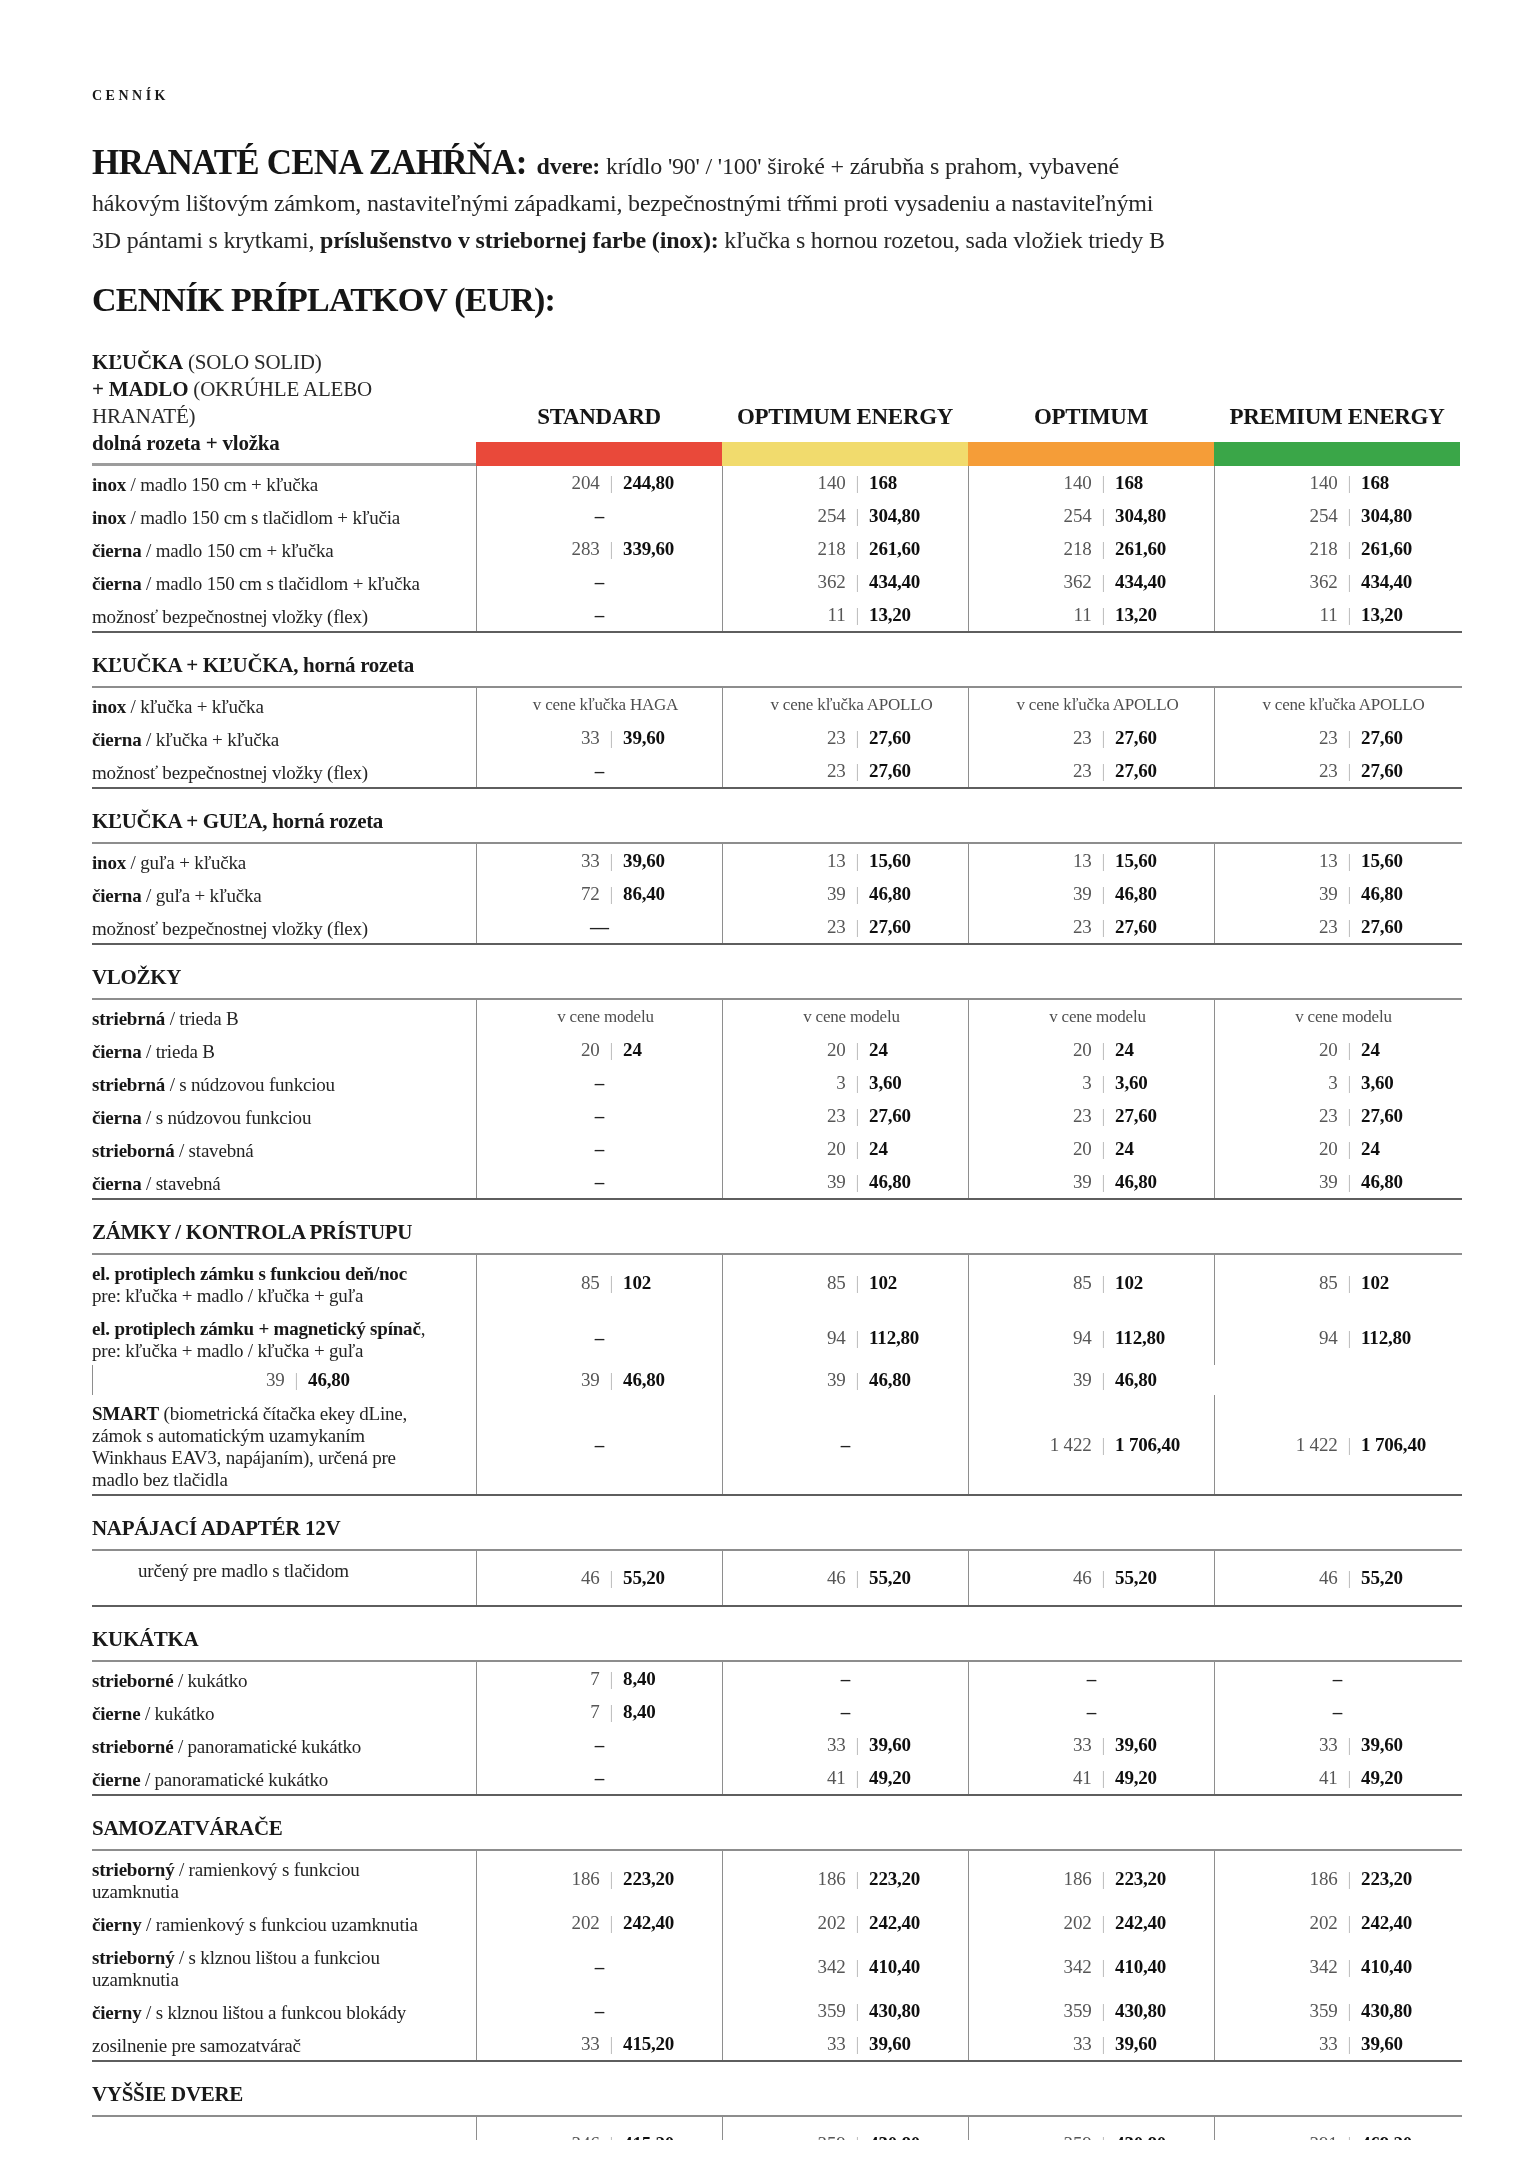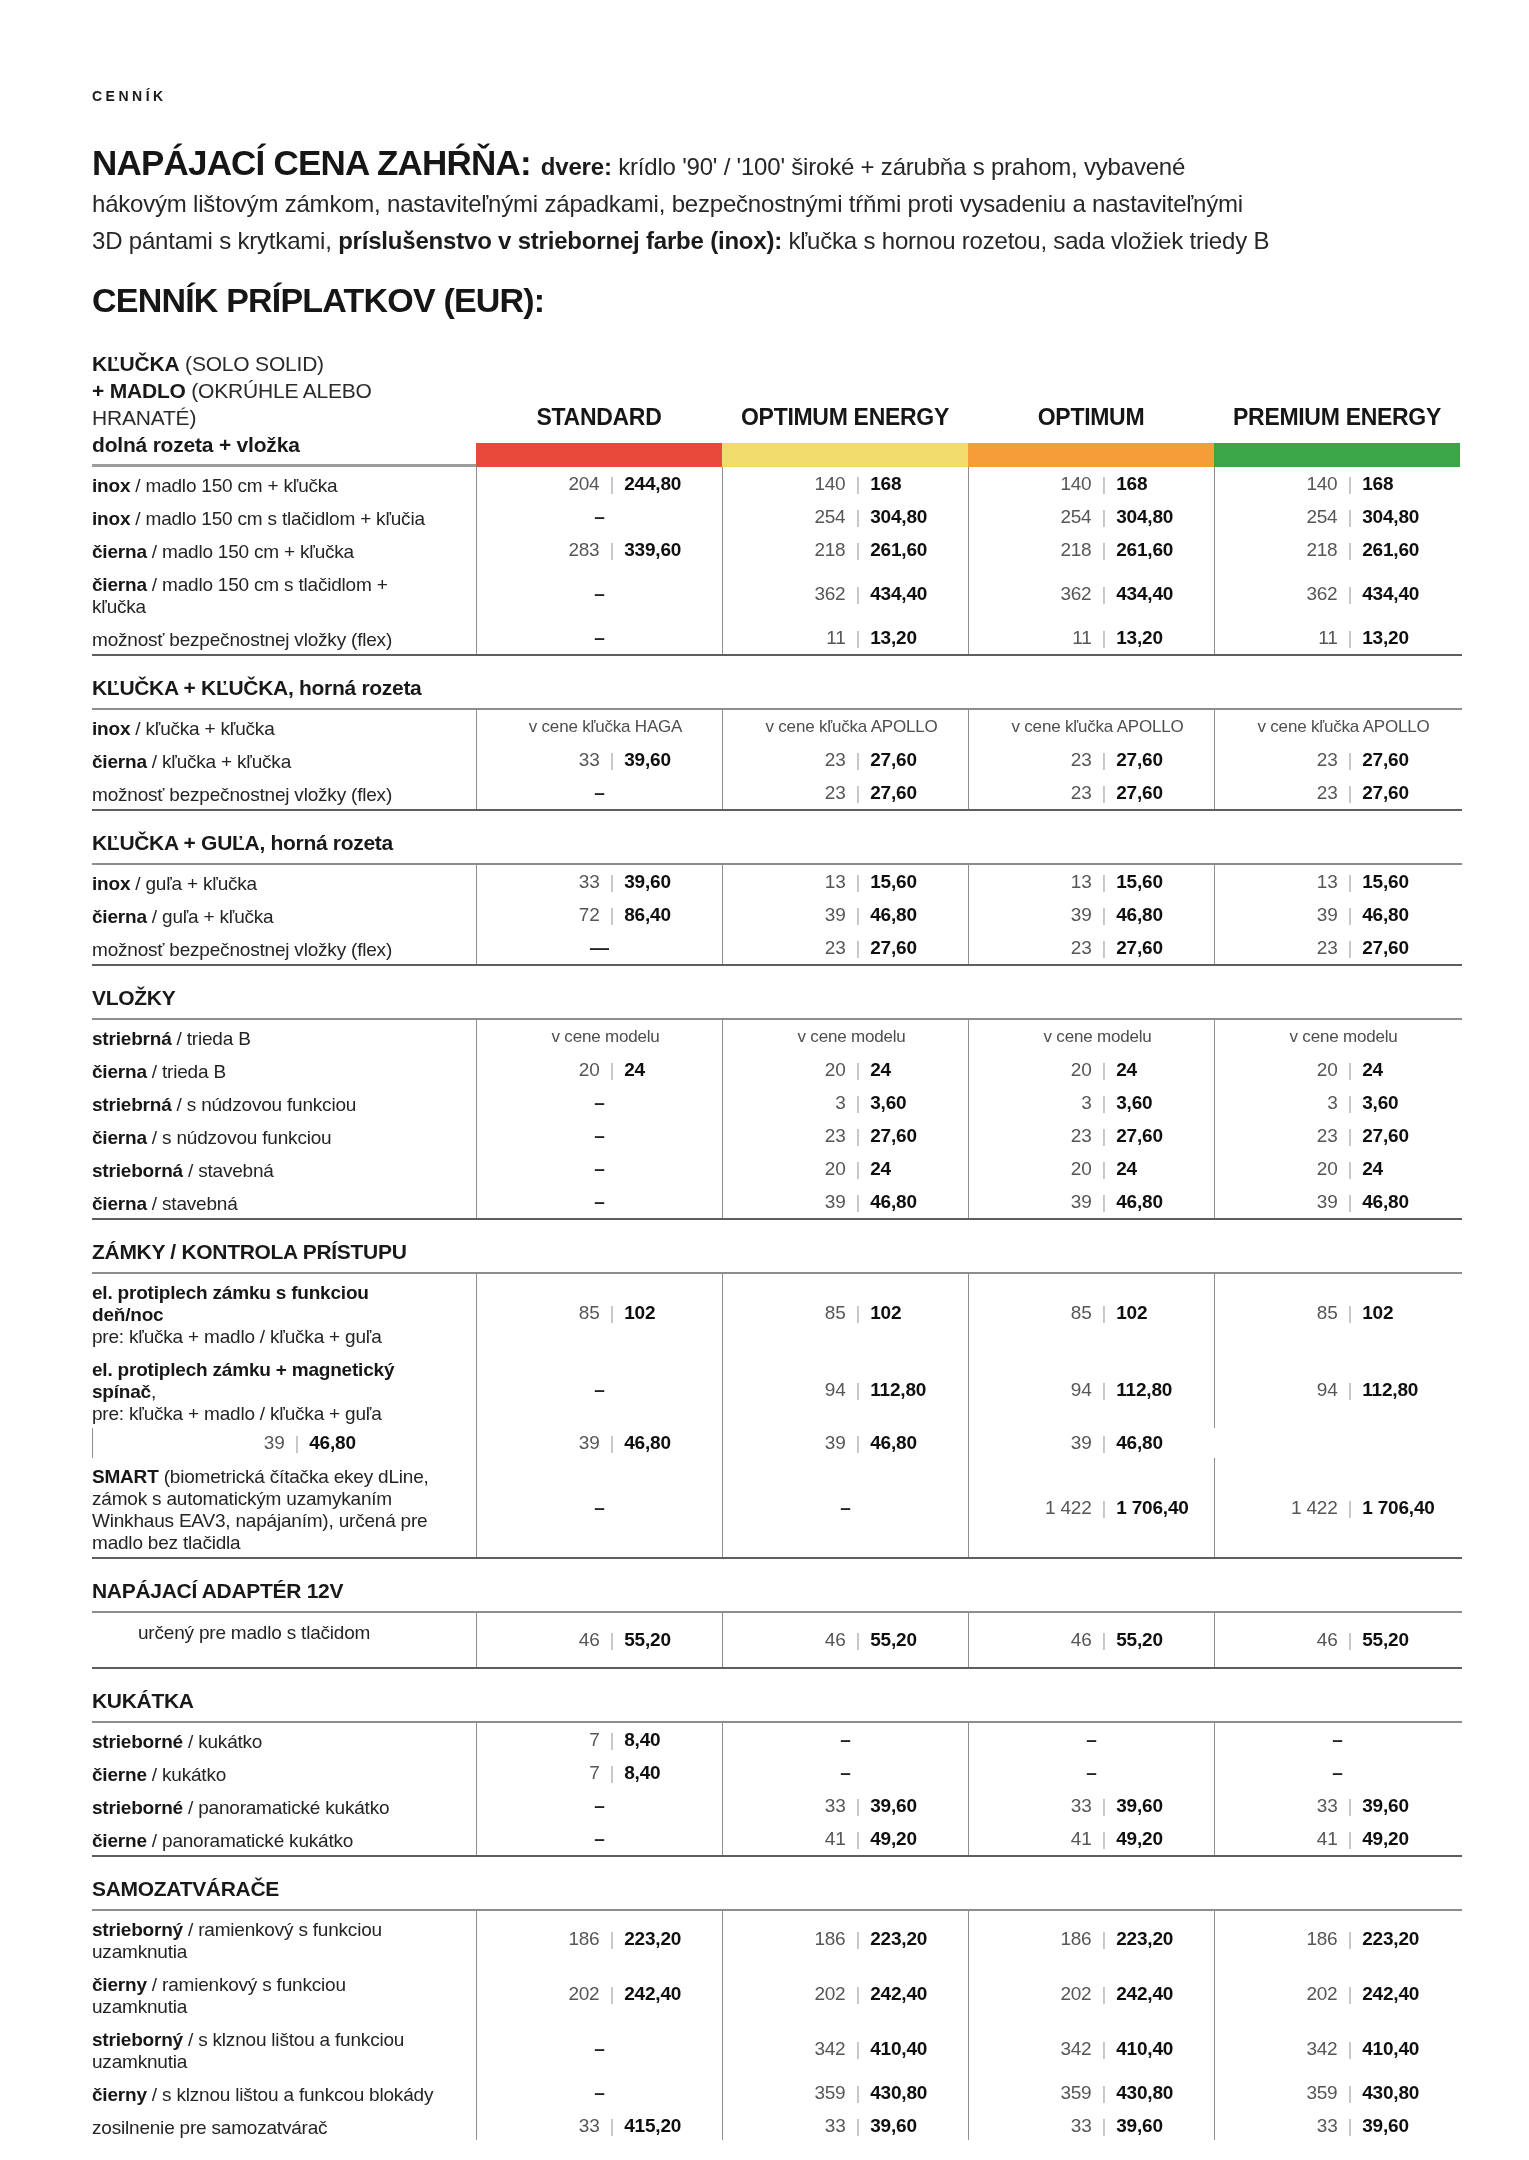--- a/index.html
+++ b/index.html
@@ -1,17 +1,17 @@
 <!DOCTYPE html>
 <html><head>
 <meta charset="utf-8">
 <style>
   html,body{margin:0;padding:0;background:#ffffff;}
   .page{width:1529px;height:2140px;box-sizing:border-box;padding:88px 67px 0 92px;
-        font-family:Liberation Sans, sans-serif;color:#1d1d1d;overflow:hidden;letter-spacing:-0.2px;}
+        font-family:Liberation Serif, serif;color:#1d1d1d;overflow:hidden;letter-spacing:-0.2px;}
   .kicker{font-size:14px;font-weight:700;letter-spacing:3.5px;color:#1a1a1a;}
   .introblock{margin-top:40px;line-height:37px;font-size:24px;color:#272727;}
   .h1{font-size:35px;font-weight:800;letter-spacing:-0.8px;margin-right:10px;color:#161616;}
   .introblock b{font-weight:700;color:#1b1b1b;}
   .h2{font-size:34px;font-weight:800;margin-top:22px;letter-spacing:-0.8px;color:#161616;}
   .thead{display:grid;grid-template-columns:384px 246px 246px 246px 246px;align-items:end;margin-top:30px;}
   .th-label{border-bottom:3px solid #9c9c9c;padding-bottom:6px;line-height:27px;font-size:21px;color:#2a2a2a;}
   .th-label b{font-weight:800;color:#191919;}
   .th-col{text-align:center;}
   .col-title{font-size:23px;font-weight:800;padding-bottom:12px;letter-spacing:-0.3px;color:#161616;}
@@ -34,21 +34,21 @@
   [data-name="dash"]{position:absolute;left:0;right:0;top:50%;transform:translateY(-50%);text-align:center;font-weight:700;color:#222;}
   [data-name="note"]{position:absolute;left:12px;right:0;top:50%;transform:translateY(-50%);text-align:center;font-weight:400;color:#4e4e4e;font-size:17px;}
 </style>
 </head>
 <body>
 
 <div class="page" data-name="pricelist-page">
   <div class="kicker" data-name="page-kicker">CENNÍK</div>
 
   <div class="introblock" data-name="intro-paragraph">
-    <div data-name="intro-line-1"><span class="h1" data-name="page-title">NAPÁJACÍ CENA ZAHŔŇA:</span><b data-name="intro-dvere-bold">dvere:</b><span data-name="intro-line1-text"> krídlo '90' / '100' široké + zárubňa s prahom, vybavené</span></div>
+    <div data-name="intro-line-1"><span class="h1" data-name="page-title">HRANATÉ CENA ZAHŔŇA:</span><b data-name="intro-dvere-bold">dvere:</b><span data-name="intro-line1-text"> krídlo '90' / '100' široké + zárubňa s prahom, vybavené</span></div>
     <div data-name="intro-line-2">hákovým lištovým zámkom,  nastaviteľnými západkami, bezpečnostnými tŕňmi proti vysadeniu a nastaviteľnými</div>
     <div data-name="intro-line-3"><span data-name="intro-line3-a">3D pántami s krytkami, </span><b data-name="intro-line3-bold">príslušenstvo v striebornej farbe (inox):</b><span data-name="intro-line3-c"> kľučka s hornou rozetou, sada vložiek triedy B</span></div>
   </div>
 
   <div class="h2" data-name="surcharges-title">CENNÍK PRÍPLATKOV (EUR):</div>
 
   <div class="thead" data-name="price-table-header">
     <div class="th-label" data-name="first-table-title">
       <div data-name="first-title-line1"><b data-name="first-l1-bold">KĽUČKA</b><span data-name="first-l1-text"> (SOLO SOLID)</span></div>
       <div data-name="first-title-line2"><b data-name="first-l2-bold"> + MADLO</b><span data-name="first-l2-text"> (OKRÚHLE ALEBO HRANATÉ)</span></div>

